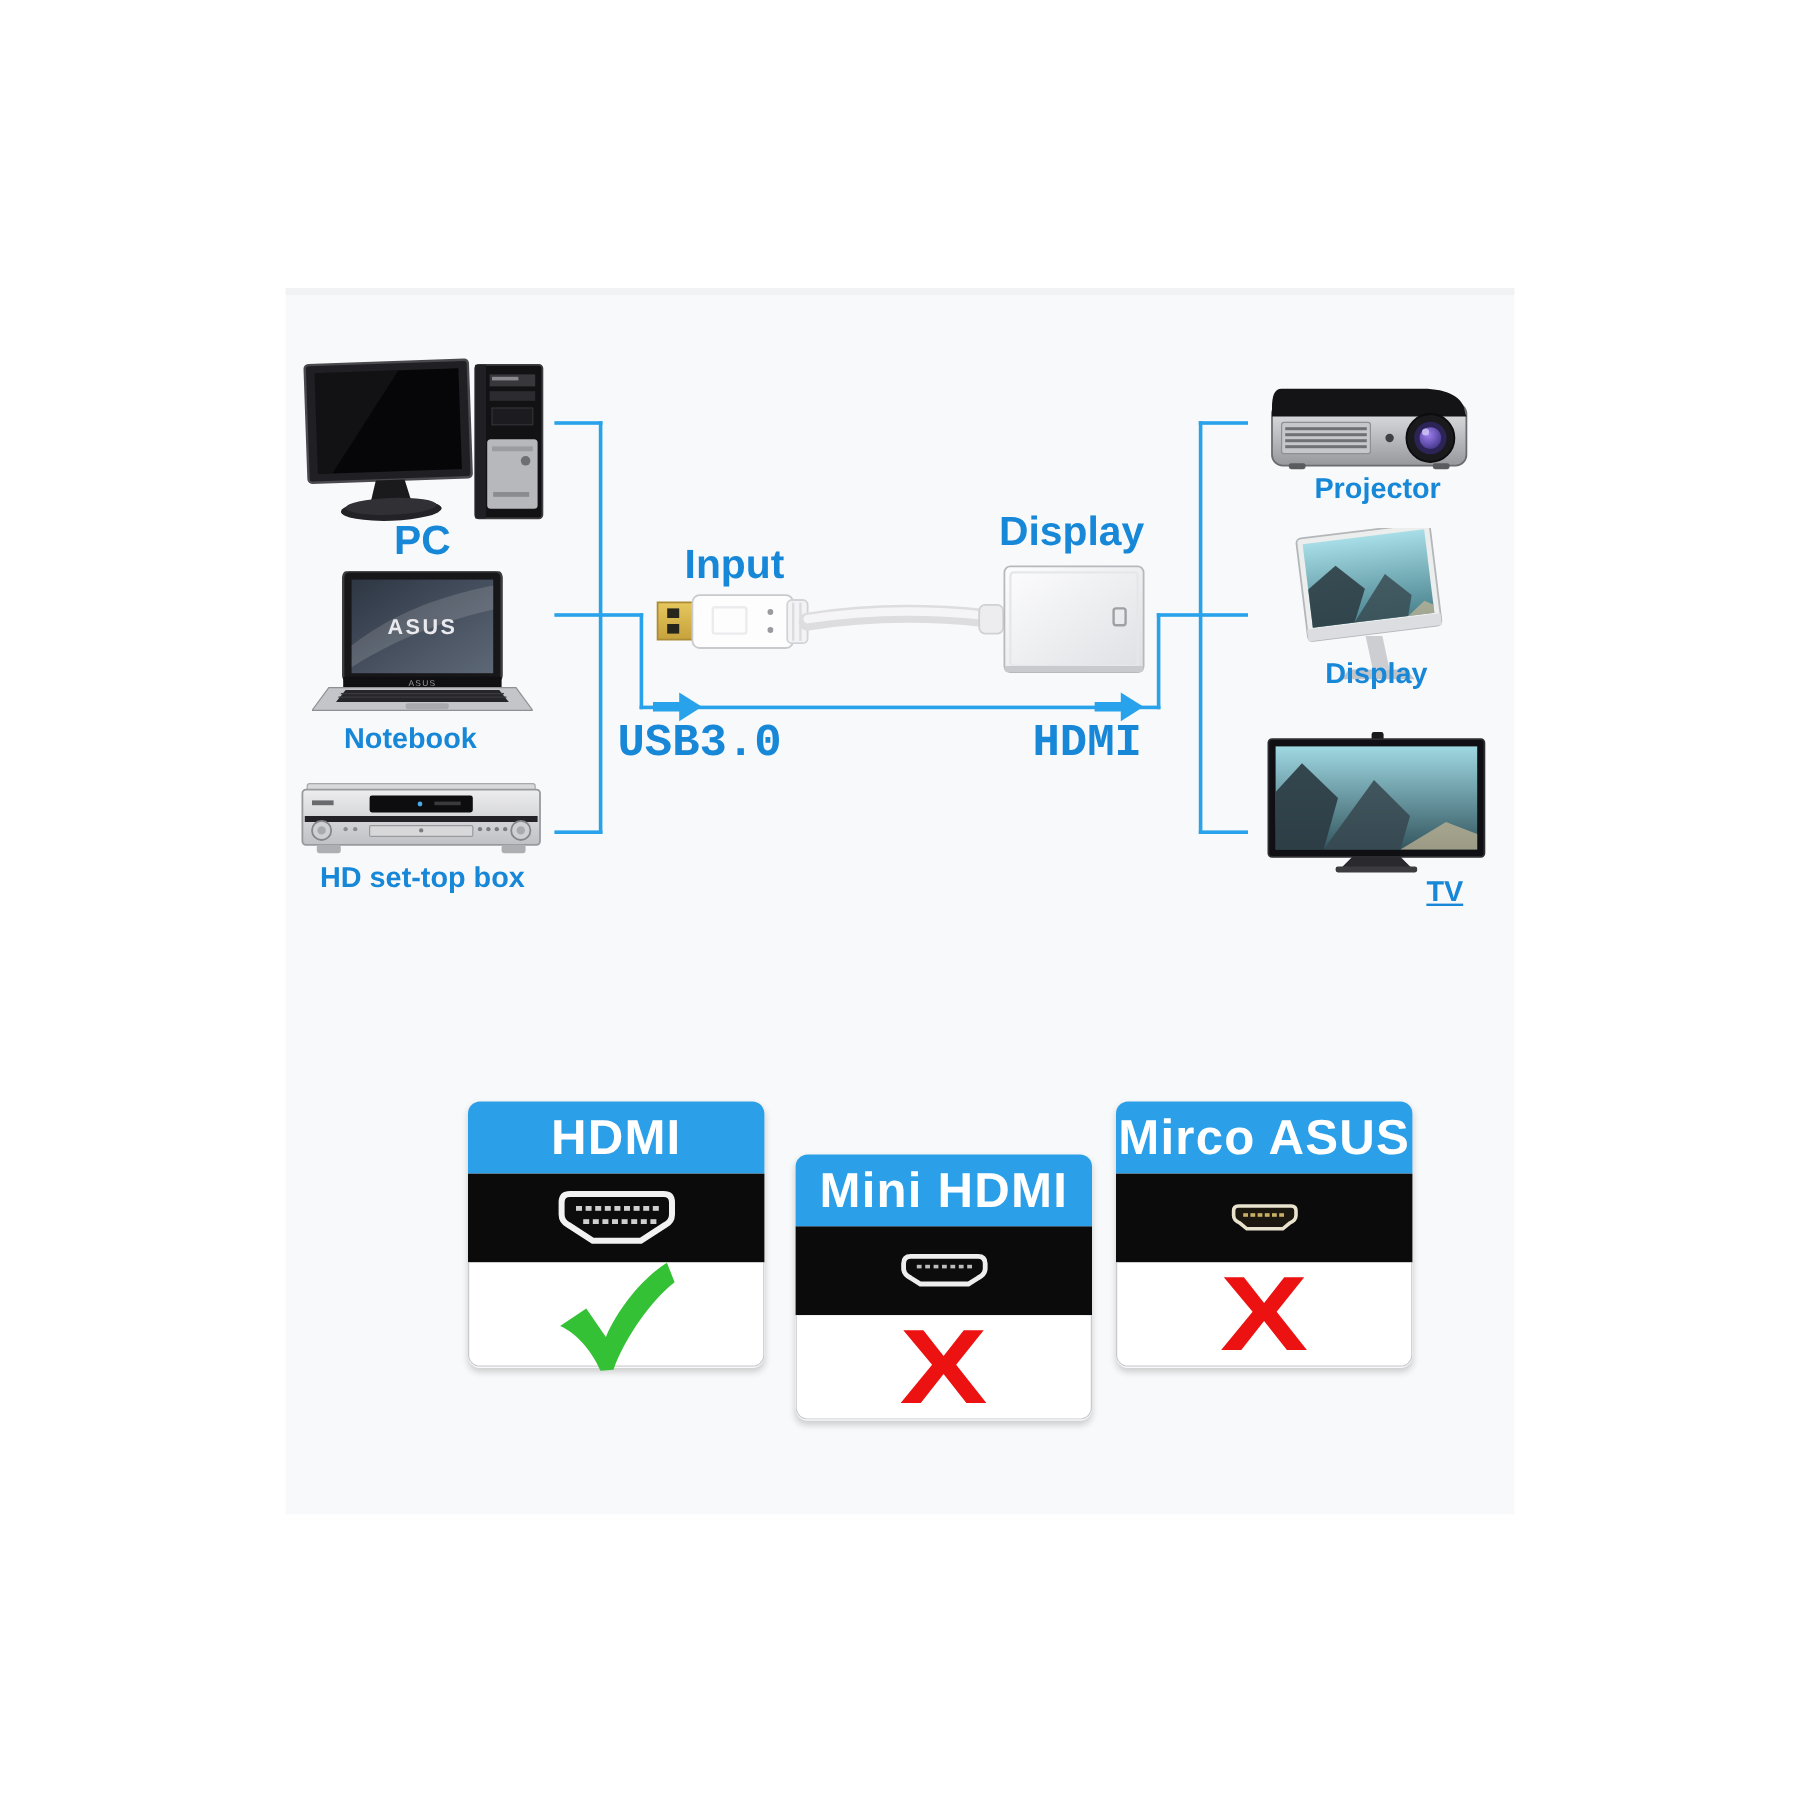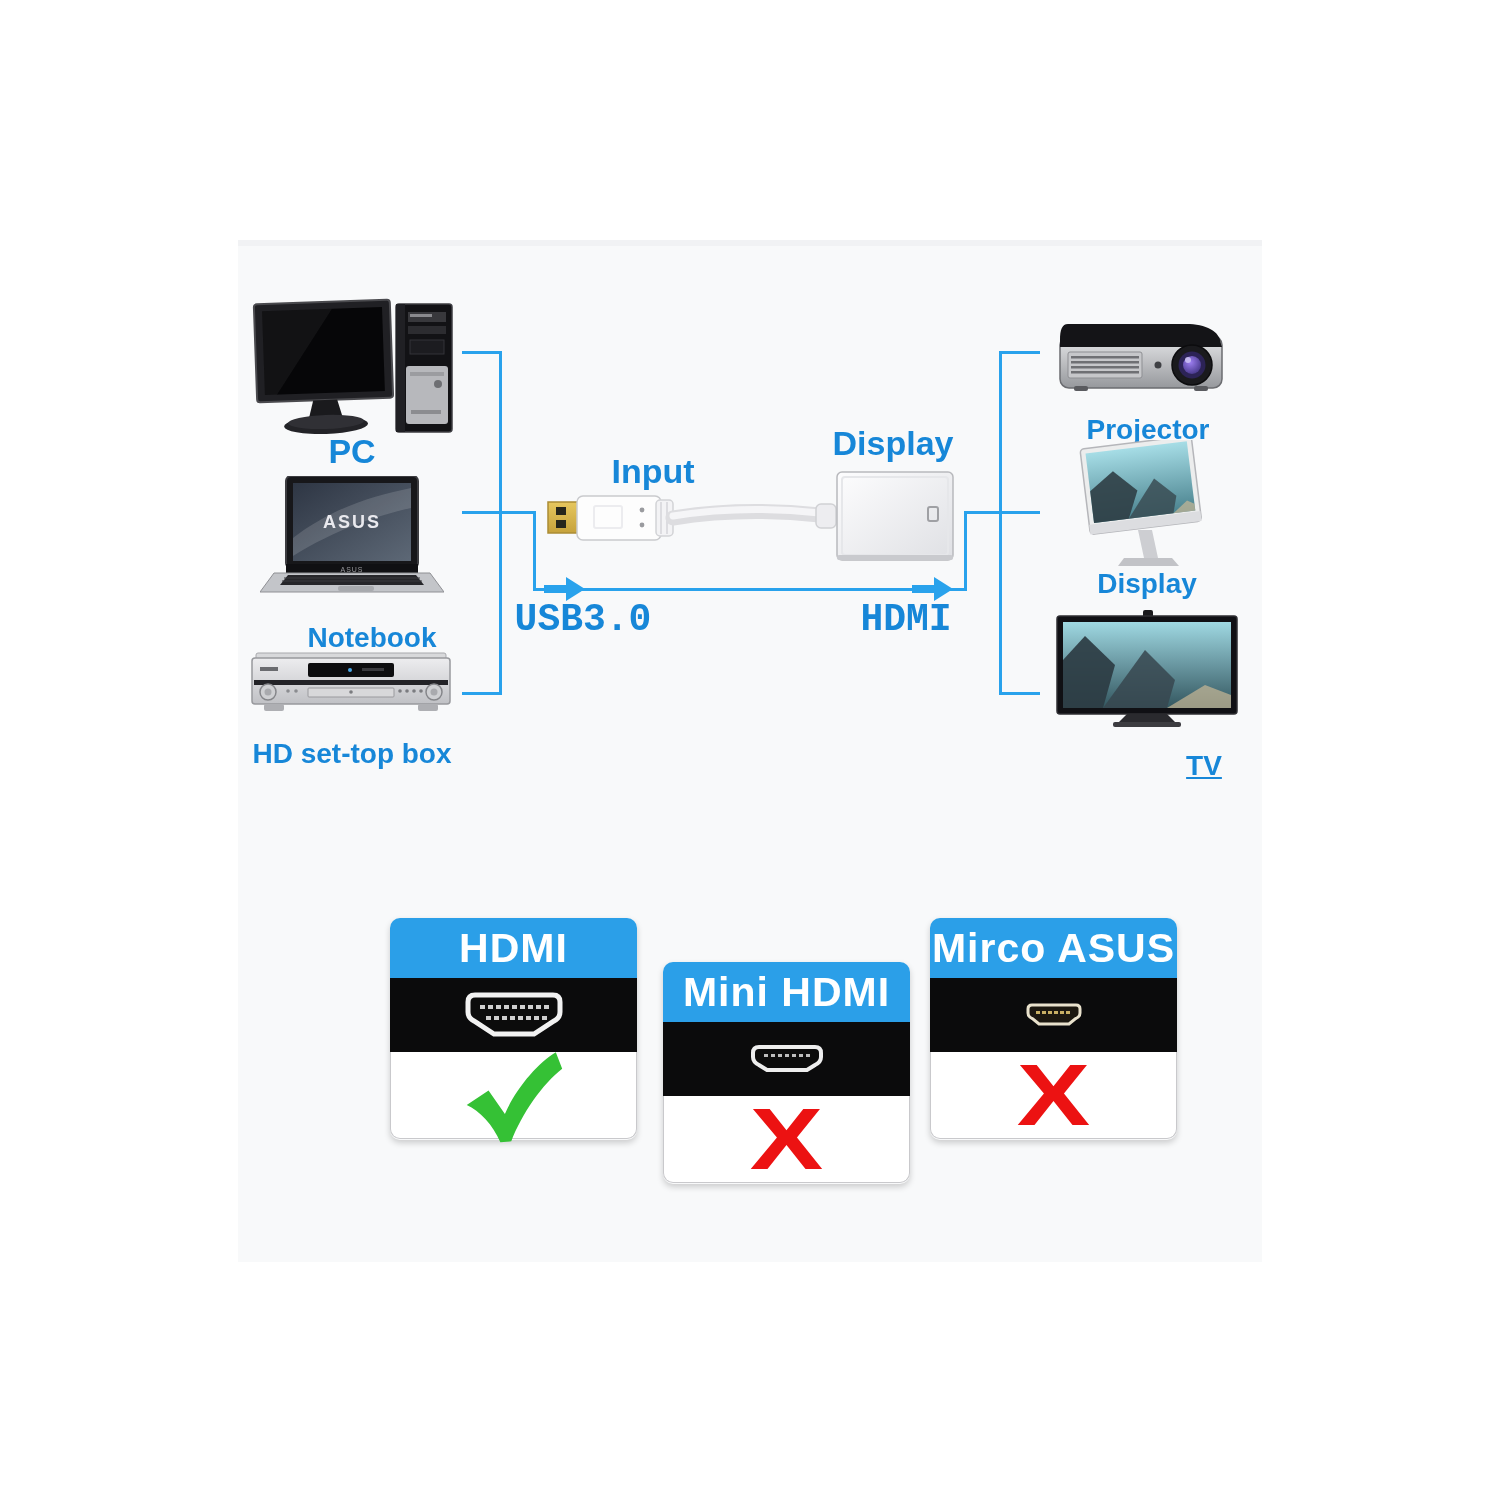--- a/index.html
+++ b/index.html
@@ -3,21 +3,21 @@
 <meta charset="utf-8">
 <style>
   html,body{margin:0;padding:0;background:#ffffff;}
   .page{position:relative;width:1500px;height:1500px;background:#ffffff;overflow:hidden;
         font-family:"Liberation Sans", sans-serif;}
   .canvas{position:absolute;left:238px;top:240px;width:1024px;height:1022px;background:#f8f9fa;}
   .canvas-strip{position:absolute;left:0;top:0;width:100%;height:6px;background:#f1f2f4;}
 
   .blue-label{position:absolute;color:#1787d8;font-weight:bold;white-space:nowrap;
               transform:translateX(-50%);}
-  .lbl-32{font-size:28px;margin-top:20px;}
+  .lbl-32{font-size:24px;}
   .lbl-34{font-size:34px;}
   .lbl-38{font-size:38px;font-family:Liberation Mono, monospace;}
 
   .cline{position:absolute;background:#29a2ec;}
 
   .dev{position:absolute;}
 
   .panel{position:absolute;top:918px;width:247px;height:222px;border-radius:10px;
          box-shadow:0 3px 6px rgba(0,0,0,0.18);}
   .panel-header{height:60px;background:#2b9fe8;border-radius:10px 10px 0 0;color:#ffffff;
@@ -93,21 +93,21 @@
     <path d="M33,62 C72,32 112,20 151,12 L151,32 C115,40 75,54 33,80 Z" fill="rgba(255,255,255,0.14)"></path>
     <text x="92" y="52" text-anchor="middle" font-size="18" font-weight="bold" letter-spacing="2" fill="#e9e9ee">ASUS</text>
     <rect x="26" y="88" width="132" height="9" fill="#101013"></rect>
     <text x="92" y="96" text-anchor="middle" font-size="7" letter-spacing="1" fill="#9a9a9e">ASUS</text>
     <polygon points="14,97 170,97 184,116 0,116" fill="#c3c5c9" stroke="#8f9094" stroke-width="1"></polygon>
     <polygon points="28,99 156,99 164,109 20,109" fill="#26262a"></polygon>
     <line x1="24" y1="102" x2="160" y2="102" stroke="#3a3a3e" stroke-width="1"></line>
     <line x1="22" y1="105" x2="162" y2="105" stroke="#3a3a3e" stroke-width="1"></line>
     <rect x="78" y="110" width="36" height="5" rx="2" fill="#a8aaae"></rect>
   </svg>
-  <div class="blue-label lbl-32" style="left:372px;top:602px;text-align:center;">Notebook</div>
+  <div class="blue-label lbl-32" style="left:342px;top:602px;text-align:center;">Notebook</div>
 
   <svg class="dev" style="left:250px;top:650px;width:202px;height:64px;" viewBox="0 0 202 64">
     <defs>
       <linearGradient id="stb" x1="0" y1="0" x2="0" y2="1">
         <stop offset="0" stop-color="#ededef"></stop>
           <stop offset="1" stop-color="#c0c1c5"></stop>
       </linearGradient>
     </defs>
     <rect x="6" y="3" width="190" height="8" rx="2" fill="#d8d9db" stroke="#a8a9ad" stroke-width="1"></rect>
     <rect x="2" y="8" width="198" height="46" rx="3" fill="url(#stb)" stroke="#98999d" stroke-width="1.5"></rect>
@@ -126,21 +126,21 @@
       <circle cx="157" cy="41" r="1.8" fill="#7b7c80"></circle>
     <circle cx="164" cy="41" r="1.8" fill="#7b7c80"></circle>
       <circle cx="171" cy="41" r="1.8" fill="#7b7c80"></circle>
     <circle cx="38" cy="41" r="1.8" fill="#8b8c90"></circle>
       <circle cx="46" cy="41" r="1.8" fill="#8b8c90"></circle>
     <rect x="14" y="54" width="20" height="7" rx="2" fill="#aeafb3"></rect>
     <rect x="168" y="54" width="20" height="7" rx="2" fill="#aeafb3"></rect>
   </svg>
   <div class="blue-label lbl-32" style="left:352px;top:718px;">HD set-top box</div>
 
-  <div class="blue-label lbl-34" style="left:612px;top:452px;margin-left:41px;">Input</div>
+  <div class="blue-label lbl-34" style="left:612px;top:452px;">Input</div>
   <div class="blue-label lbl-34" style="left:893px;top:424px;">Display</div>
 
   <svg class="dev" style="left:538px;top:452px;width:420px;height:120px;" viewBox="0 0 420 120">
     <defs>
       <linearGradient id="adp" x1="0" y1="0" x2="1" y2="1">
         <stop offset="0" stop-color="#fdfdfe"></stop>
           <stop offset="1" stop-color="#dfe0e4"></stop>
       </linearGradient>
       <linearGradient id="gold" x1="0" y1="0" x2="0" y2="1">
         <stop offset="0" stop-color="#e6c75e"></stop>

